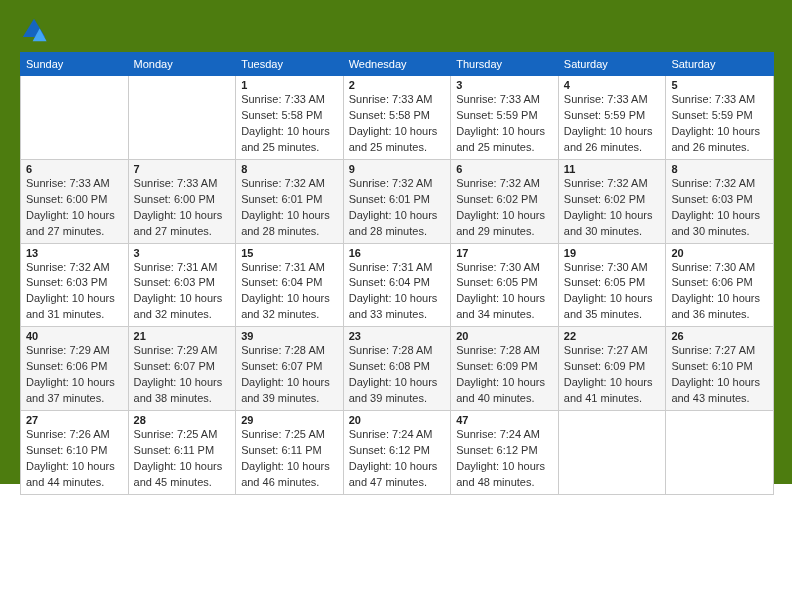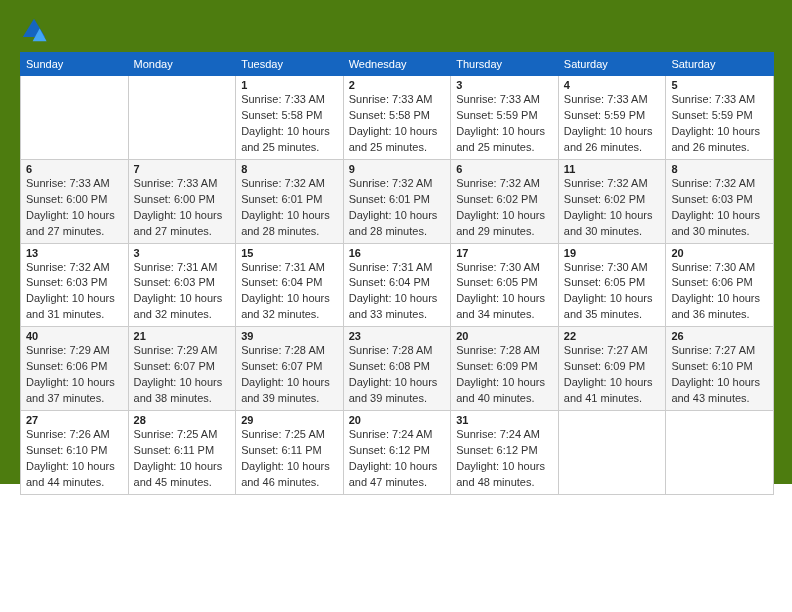--- a/index.html
+++ b/index.html
@@ -343,21 +343,21 @@
 and 46 minutes.</div>
           </td>
           <td>
             <div class="day-num">20</div>
             <div class="day-info" style="white-space: pre-line;">Sunrise: 7:24 AM
 Sunset: 6:12 PM
 Daylight: 10 hours
 and 47 minutes.</div>
           </td>
           <td>
-            <div class="day-num">31</div>
+            <div class="day-num">47</div>
             <div class="day-info" style="white-space: pre-line;">Sunrise: 7:24 AM
 Sunset: 6:12 PM
 Daylight: 10 hours
 and 48 minutes.</div>
           </td>
           <td class="empty-cell"></td>
           <td class="empty-cell"></td>
         </tr>
       </tbody>
   </table>

